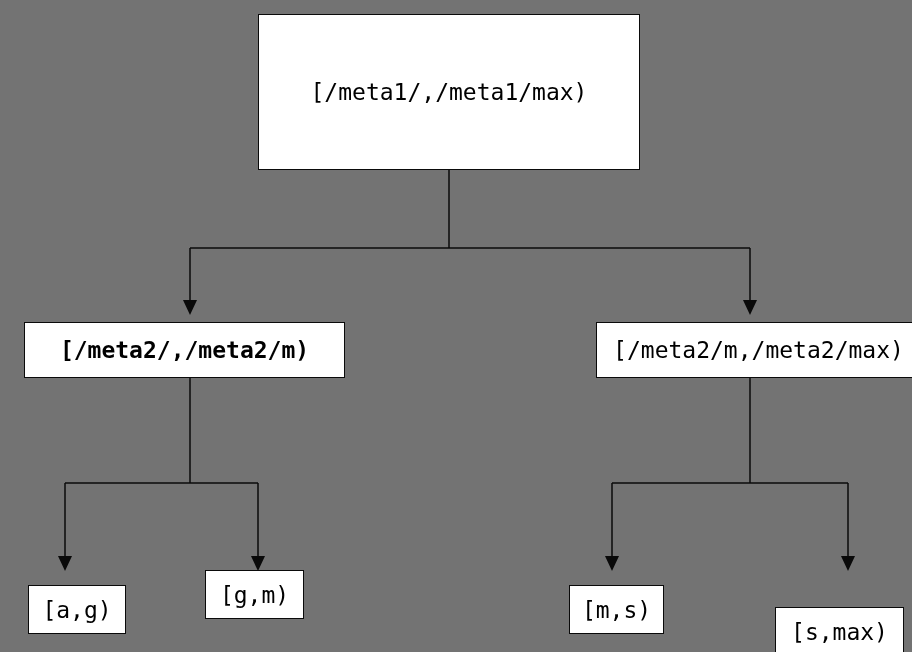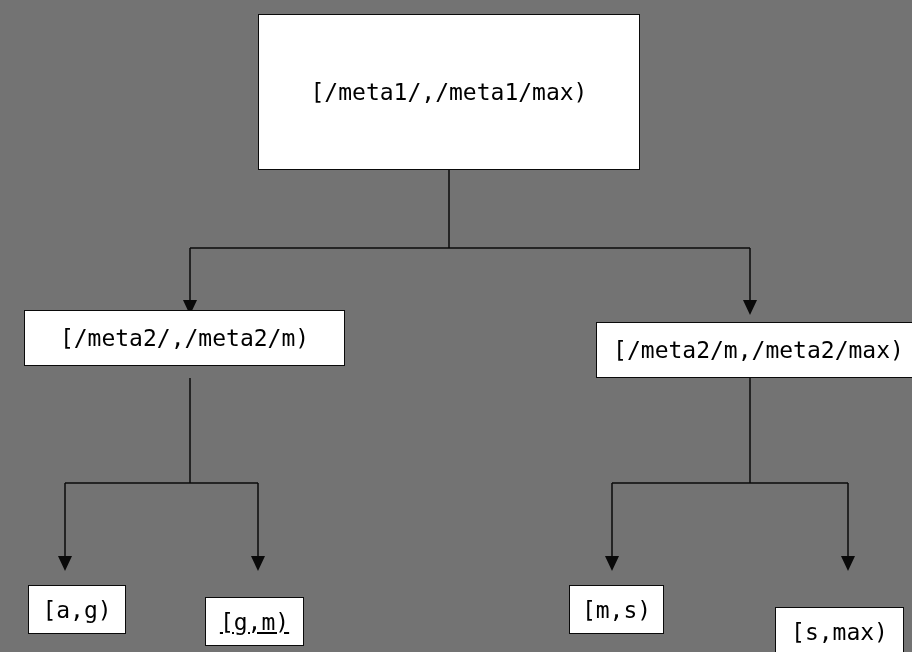--- a/index.html
+++ b/index.html
@@ -30,24 +30,24 @@
     border: 1.5px solid #0a0a0a;
     background: #ffffff;
     display: flex;
     align-items: center;
     justify-content: center;
     font-size: 23px;
     letter-spacing: 0;
     white-space: nowrap;
   }
   .node-root   { left: 258px; top: 14px;  width: 382px; height: 156px; }
-  .node-left   { left: 24px;  top: 310px; width: 321px; height: 56px;  }
+  .node-left   { left: 24px;  top: 322px; width: 321px; height: 56px; font-weight: bold;  }
   .node-right  { left: 596px; top: 322px; width: 325px; height: 56px;  }
   .node-leaf-0 { left: 28px;  top: 585px; width: 98px;  height: 49px;  }
-  .node-leaf-1 { left: 205px; top: 597px; width: 99px;  height: 49px; text-decoration: underline;  }
+  .node-leaf-1 { left: 205px; top: 570px; width: 99px;  height: 49px;  }
   .node-leaf-2 { left: 569px; top: 585px; width: 95px;  height: 49px;  }
   .node-leaf-3 { left: 775px; top: 607px; width: 129px; height: 49px;  }
   .edge {
     stroke: #0a0a0a;
     stroke-width: 1.5;
     fill: none;
   }
   .arrow {
     fill: #0a0a0a;
     stroke: none;

